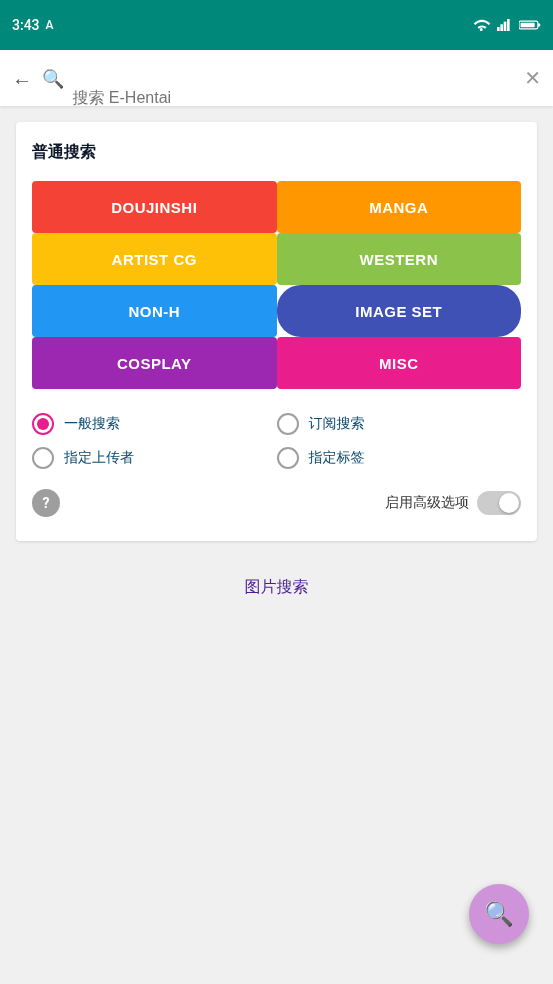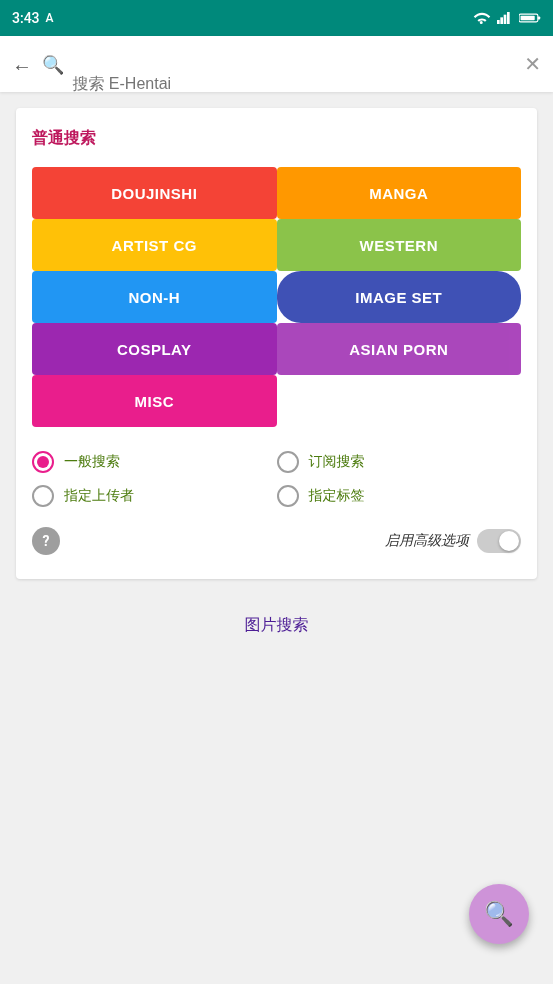--- a/index.html
+++ b/index.html
@@ -8,21 +8,21 @@
       width: 553px;
       min-height: 984px;
       background: #f0f0f0;
       font-family: 'Roboto', sans-serif;
       position: relative;
     }
 
     
     .status-bar {
       background: #00897B;
-      height: 36px;
+      height: 50px;
       display: flex;
       align-items: center;
       justify-content: space-between;
       padding: 0 12px;
       color: white;
       font-size: 14px;
       font-weight: 500;
     }
     .status-left { display: flex; align-items: center; gap: 6px; }
     .status-right { display: flex; align-items: center; gap: 6px; }
@@ -56,21 +56,21 @@
     
     .main-card {
       background: white;
       margin: 16px;
       border-radius: 4px;
       padding: 20px 16px 24px;
       box-shadow: 0 1px 3px rgba(0,0,0,0.12);
     }
 
     .section-title {
-      color: #be185d;
+      color: #0f172a;
       font-size: 16px;
       font-weight: 700;
       margin-bottom: 18px;
     }
 
     
     .category-grid {
       display: grid;
       grid-template-columns: 1fr 1fr;
       gap: 0;
@@ -125,21 +125,21 @@
     }
     .radio-circle.selected::after {
       content: '';
       width: 12px;
       height: 12px;
       border-radius: 50%;
       background: #E91E8C;
     }
     .radio-label {
       font-size: 14px;
-      color: #4d7c0f;
+      color: #0c4a6e;
     }
 
     
     .bottom-row {
       display: flex;
       align-items: center;
       justify-content: space-between;
     }
     .help-icon {
       width: 28px;
@@ -153,21 +153,20 @@
       font-size: 14px;
       font-weight: 700;
       cursor: pointer;
     }
     .advanced-toggle {
       display: flex;
       align-items: center;
       gap: 8px;
       font-size: 14px;
       color: #333;
-      font-style: italic;
     }
     .toggle-switch {
       width: 44px;
       height: 24px;
       border-radius: 12px;
       background: #ccc;
       position: relative;
       cursor: pointer;
     }
     .toggle-knob {
@@ -260,21 +259,20 @@
   <div class="section-title">普通搜索</div>
 
   <div class="category-grid">
     <button class="category-btn btn-doujinshi">DOUJINSHI</button>
     <button class="category-btn btn-manga">MANGA</button>
     <button class="category-btn btn-artist-cg">ARTIST CG</button>
     <button class="category-btn btn-western">WESTERN</button>
     <button class="category-btn btn-non-h">NON-H</button>
     <button class="category-btn btn-image-set">IMAGE SET</button>
     <button class="category-btn btn-cosplay">COSPLAY</button>
-    <button class="category-btn btn-asian-porn">ASIAN PORN</button>
     <button class="category-btn btn-misc">MISC</button>
   </div>
 
   <div class="radio-options">
 
     <div class="radio-row">
       <div class="radio-circle selected"></div>
       <span class="radio-label">一般搜索</span>
     </div>
 

